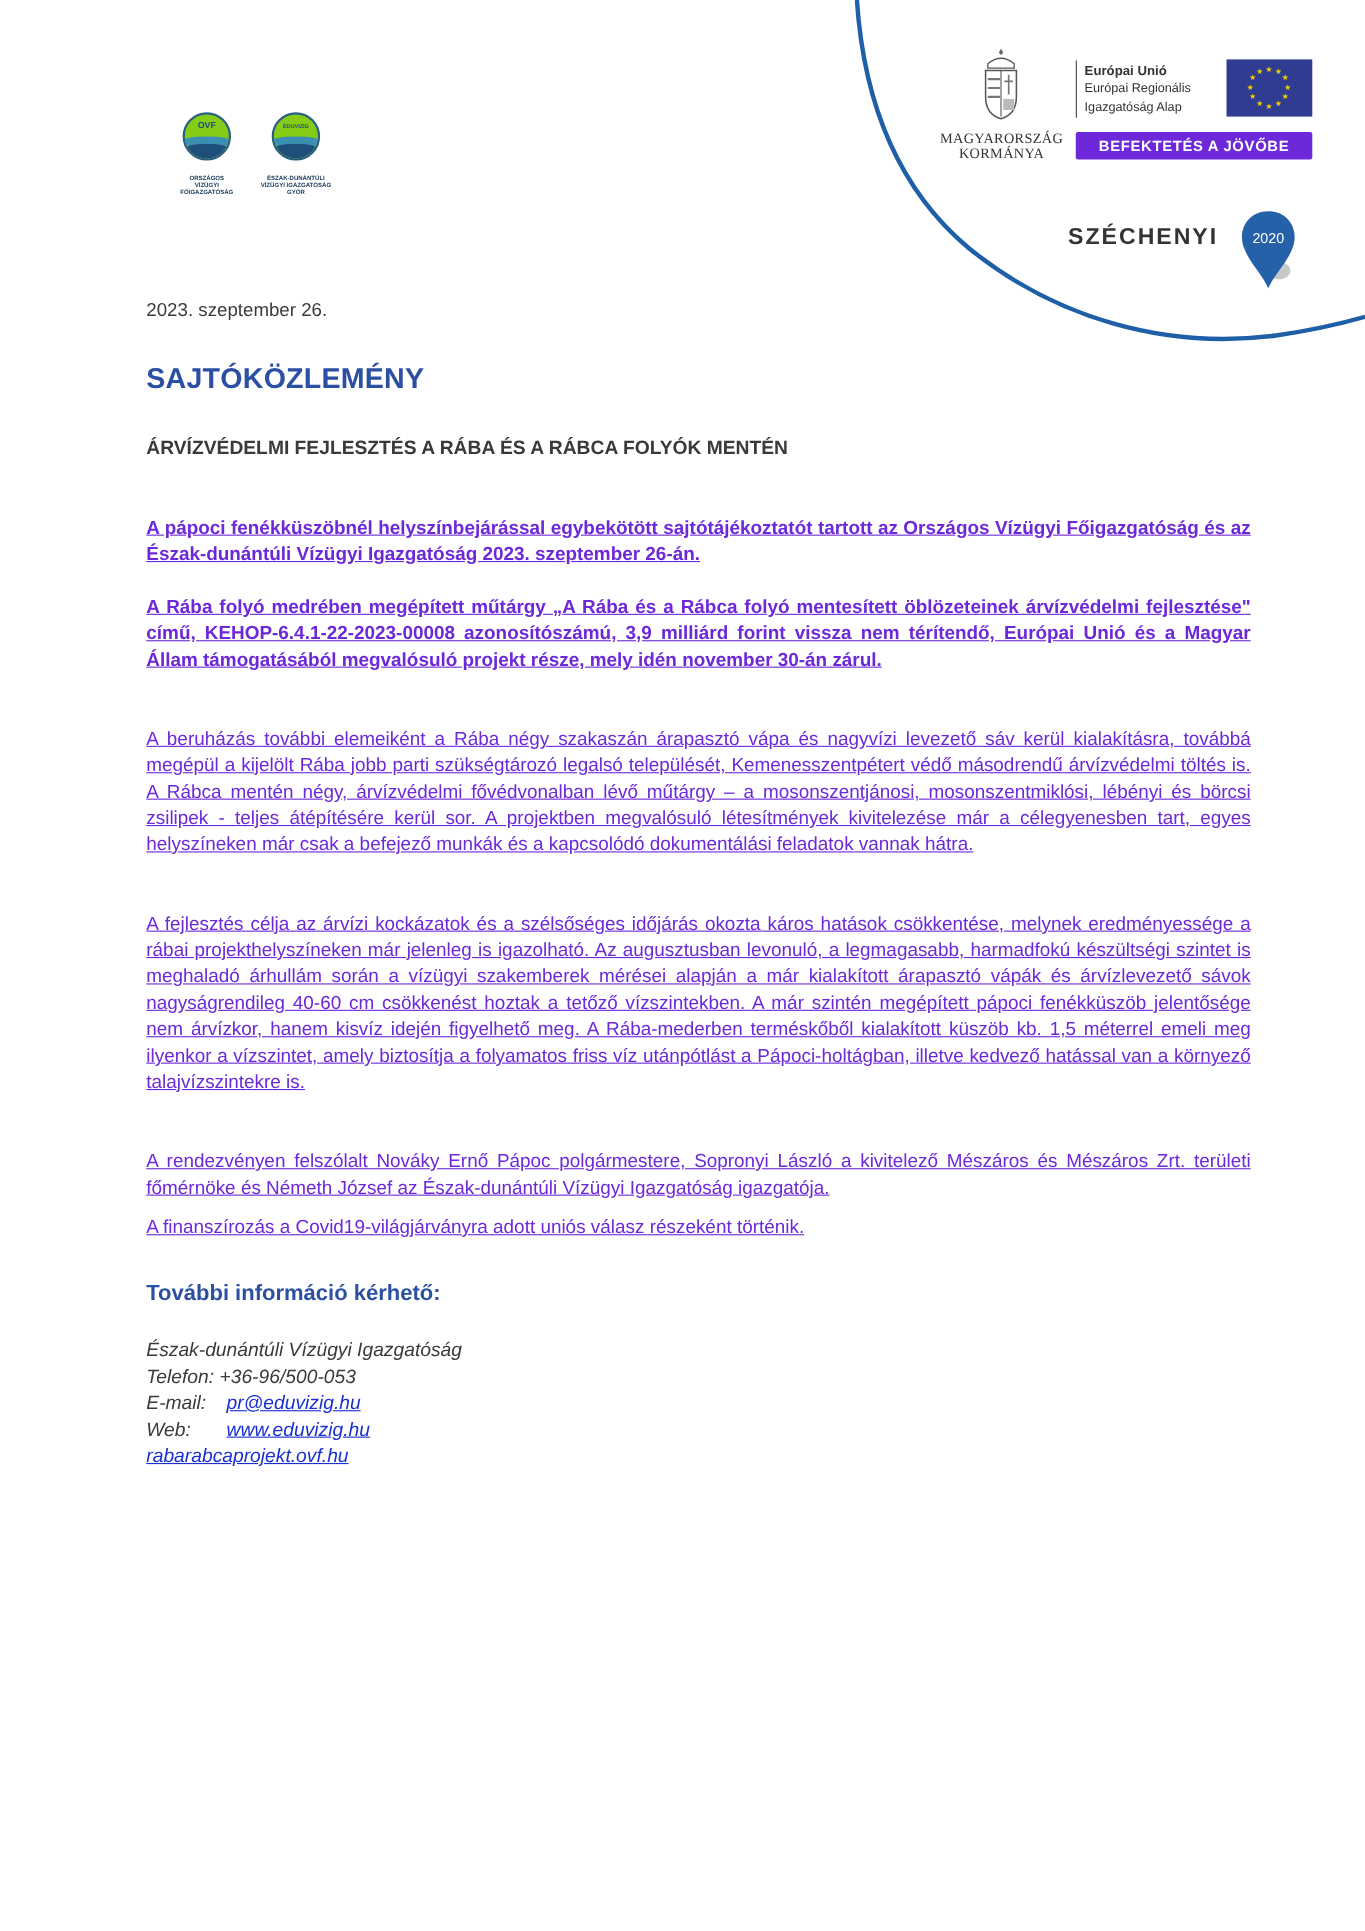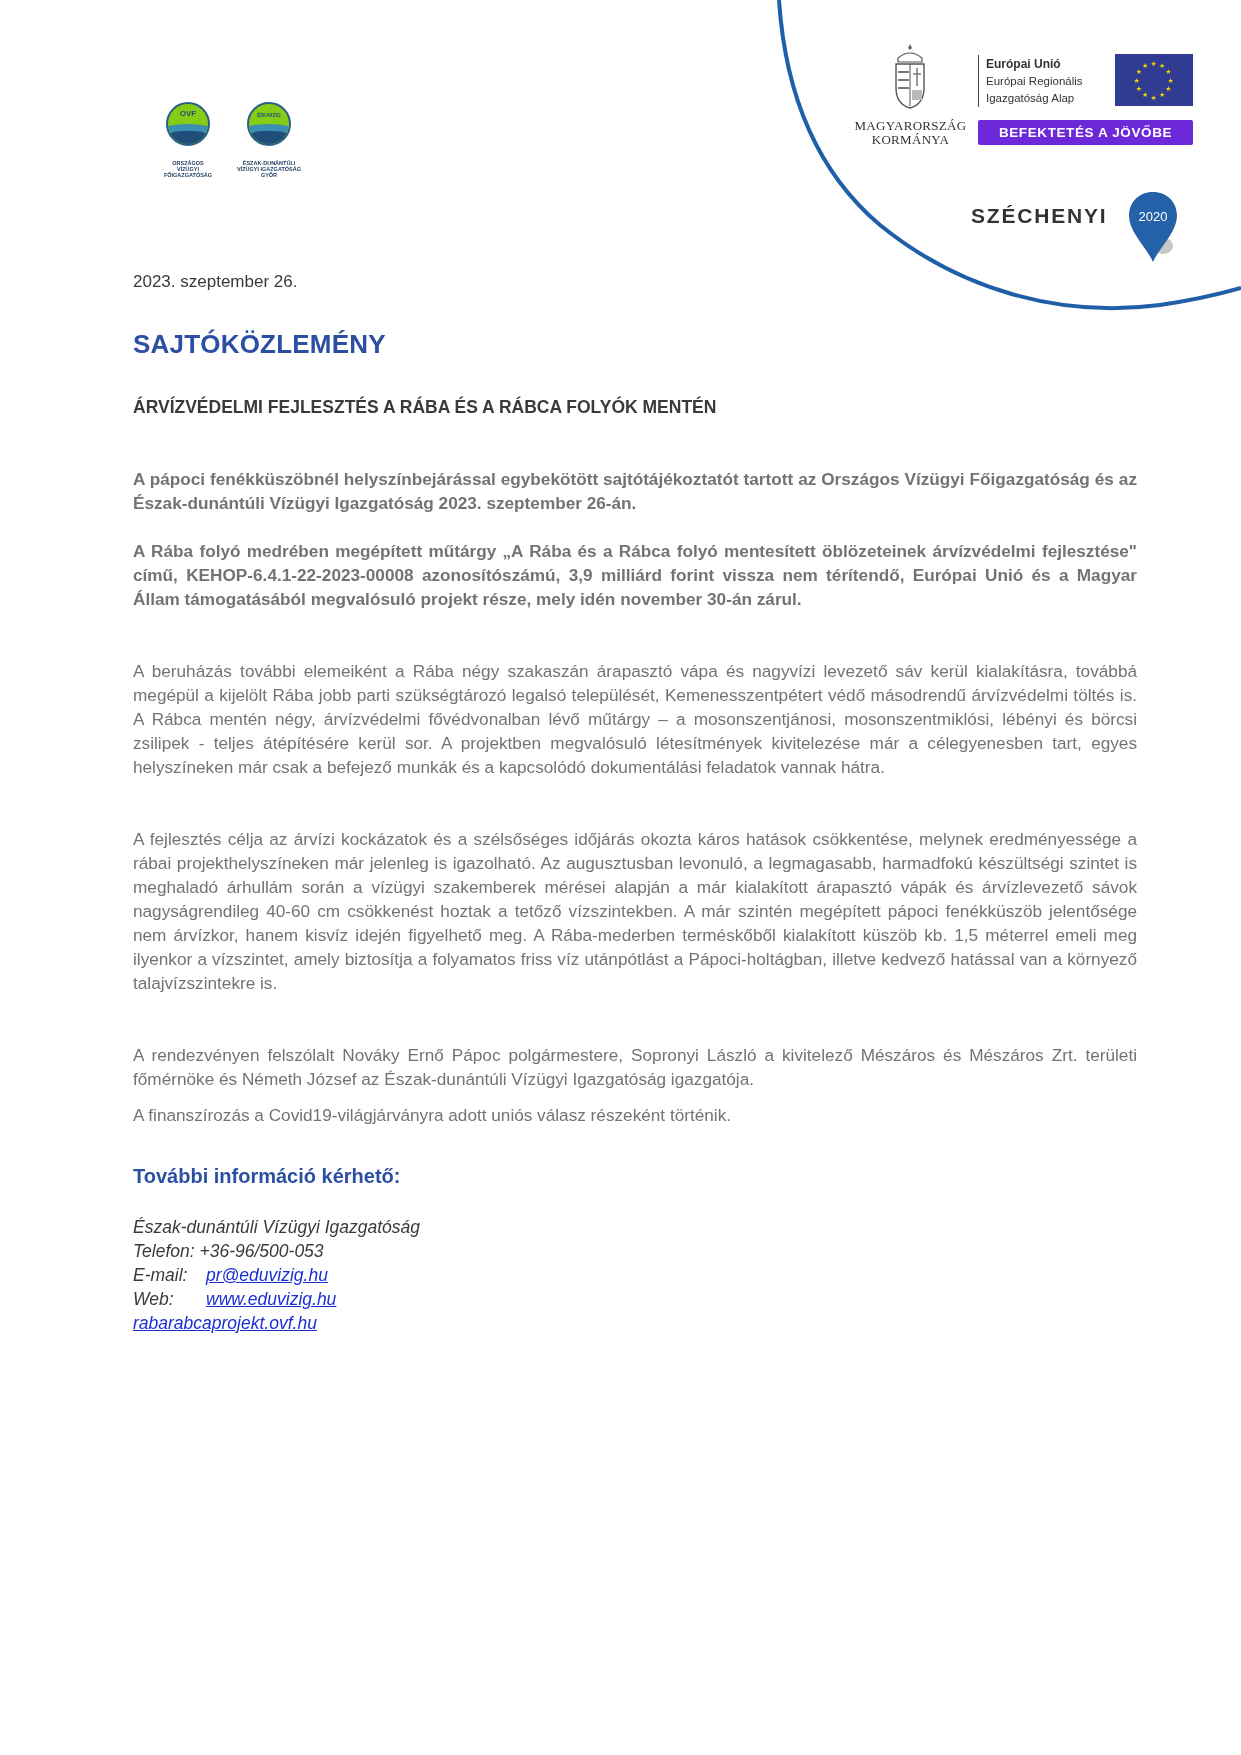--- a/index.html
+++ b/index.html
@@ -24,21 +24,21 @@
   .eu-flag { position:absolute; left:1115px; top:54px; width:78px; height:52px; background:#2f3c91; }
   .eu-flag span { position:absolute; color:#f5d300; font-size:7px; line-height:7px; }
   .invest { position:absolute; left:978px; top:120px; width:215px; height:25px; background:#6d28d9;
             color:#fff; font-weight:bold; font-size:13.5px; line-height:25px; text-align:center; letter-spacing:0.6px; border-radius:2px; }
   .szech { position:absolute; left:971px; top:204px; font-weight:bold; font-size:21px; color:#333; letter-spacing:1.8px; }
   .pin { position:absolute; left:1127px; top:190px; width:52px; height:74px; }
 
   .date { position:absolute; left:133px; top:272px; font-size:17px; color:#3a3a3a; }
   .title { position:absolute; left:133px; top:329px; font-size:26px; font-weight:bold; color:#2b4fa2; letter-spacing:0.2px; }
   .subtitle { position:absolute; left:133px; top:397px; font-size:17.5px; font-weight:bold; color:#3a3a3a; }
-  .para { position:absolute; left:133px; width:1004px; font-size:17.2px; line-height:24px; text-align:justify; color:#737373; }
+  .para { position:absolute; left:133px; width:1004px; font-size:17.2px; line-height:24px; text-align:justify; color:#6d28d9;text-decoration:underline; }
   .para.bold { font-weight:bold; }
   .more-title { position:absolute; left:133px; top:1165px; font-size:20px; font-weight:bold; color:#2b4fa2; }
   .contact { position:absolute; left:133px; top:1215px; font-size:17.5px; line-height:24px; color:#3a3a3a;font-style:italic; }
   .contact .row { white-space:pre; }
   .contact a { color:#1a2fd0; text-decoration:underline; }
   .lbl-pad { display:inline-block; width:74px; }
 </style>
 </head>
 <body>
 

